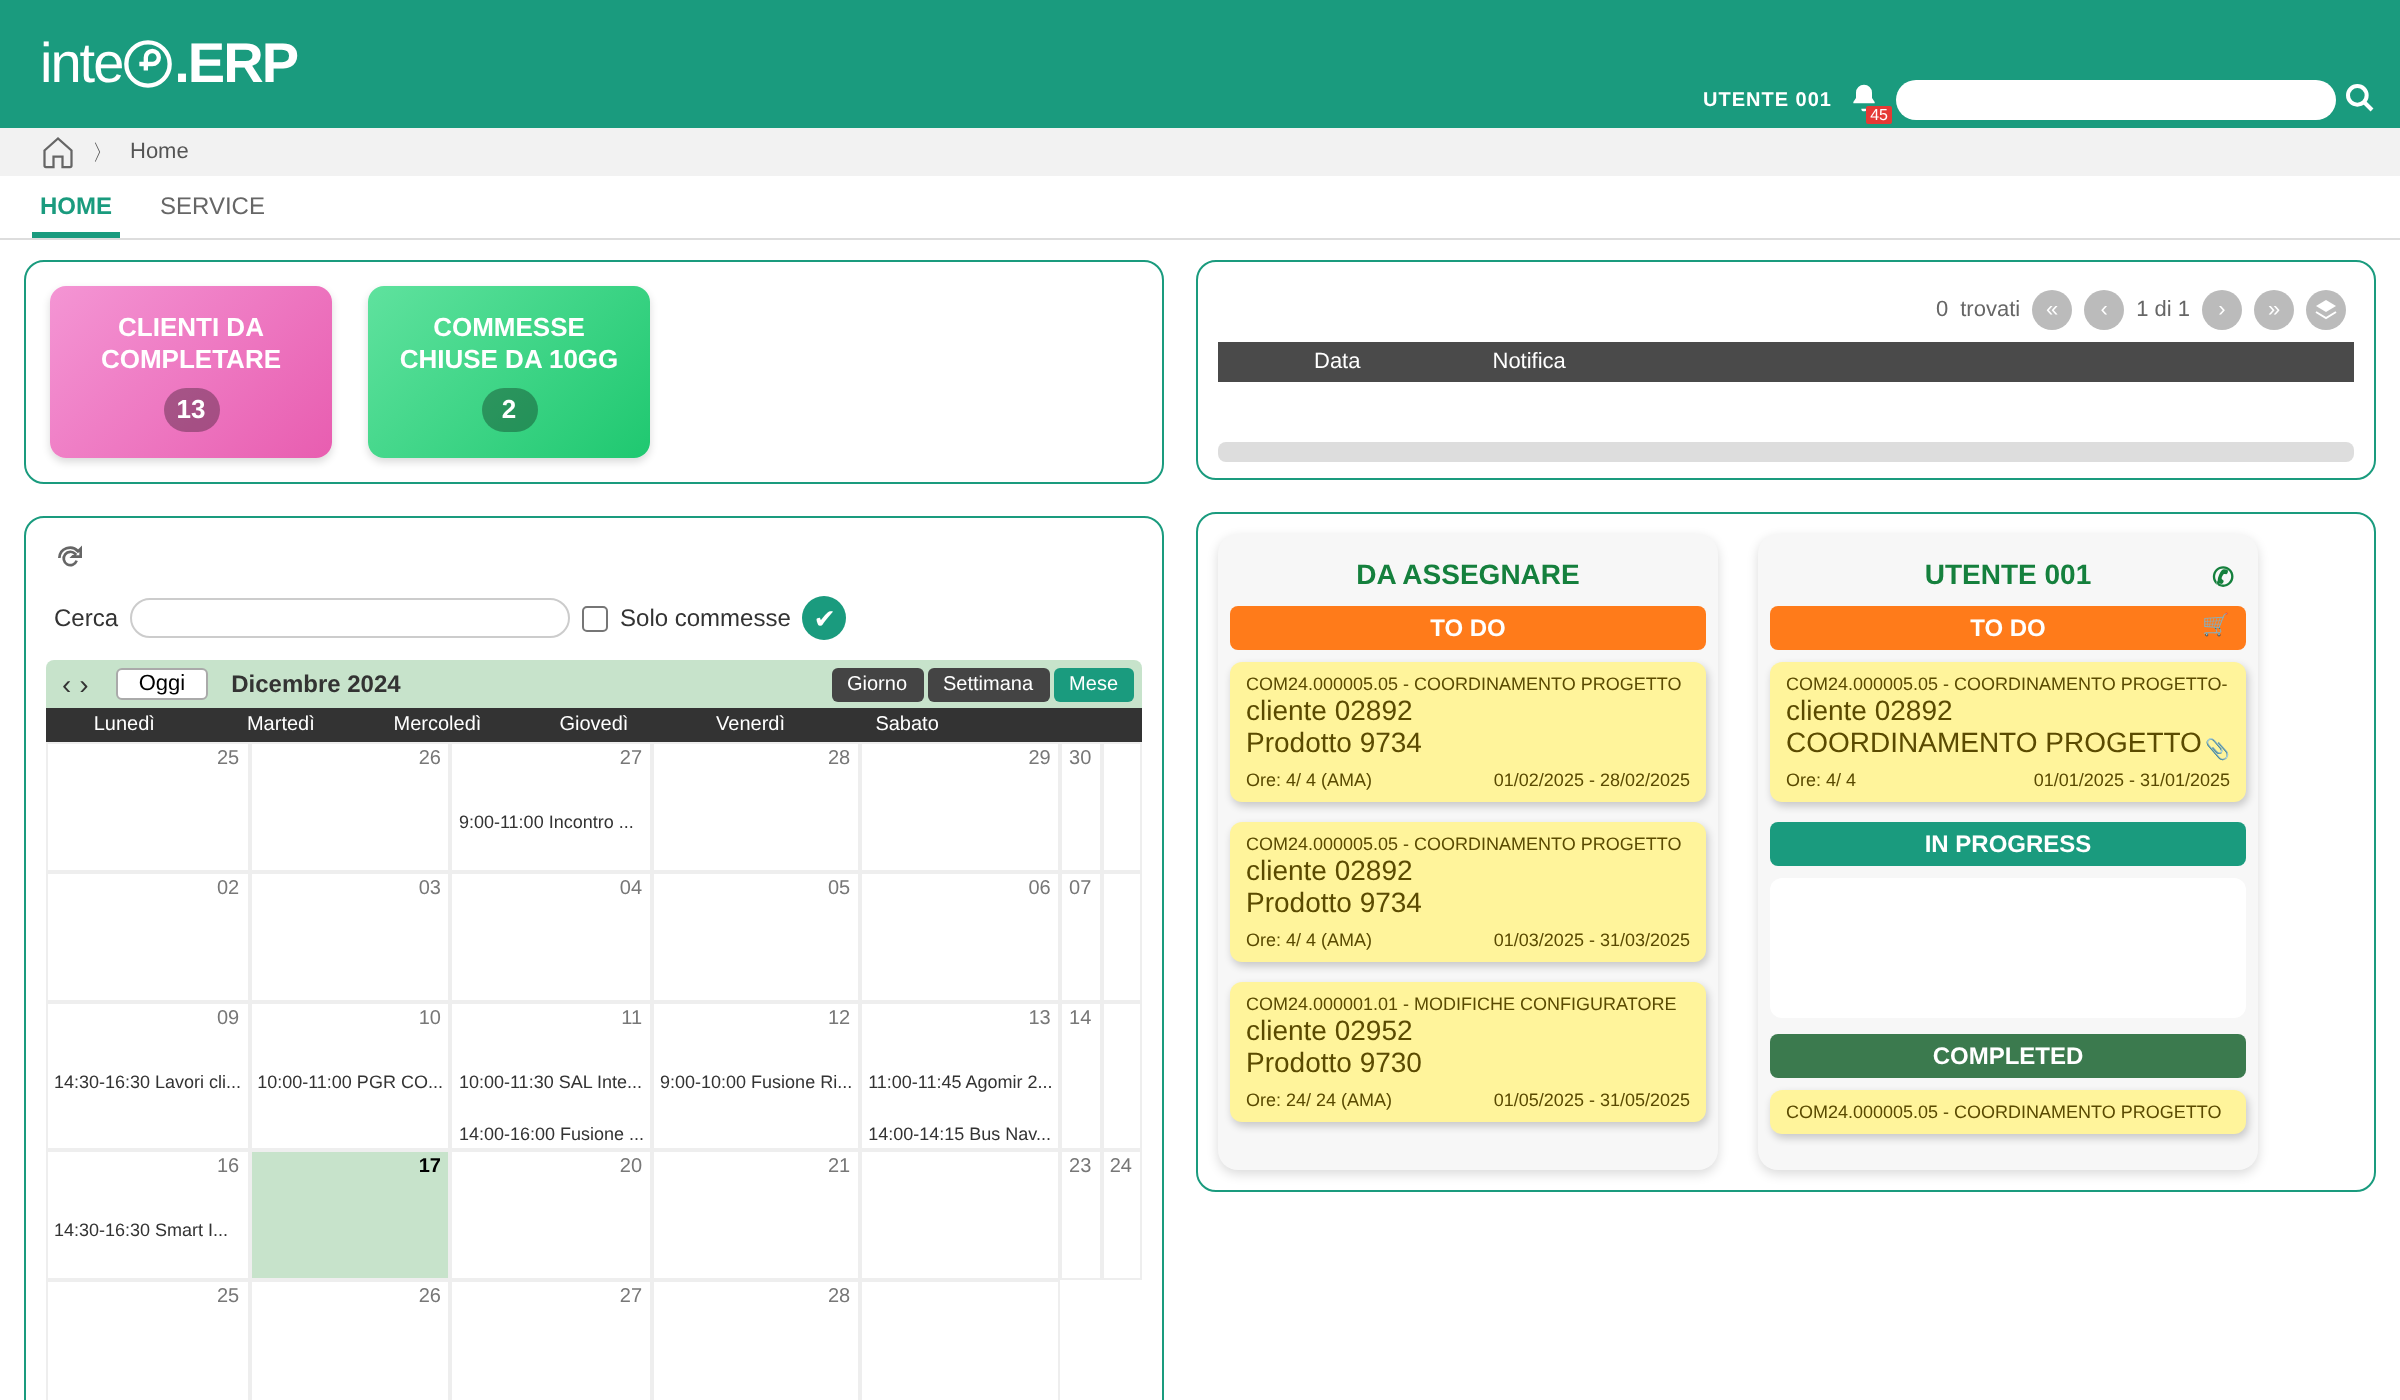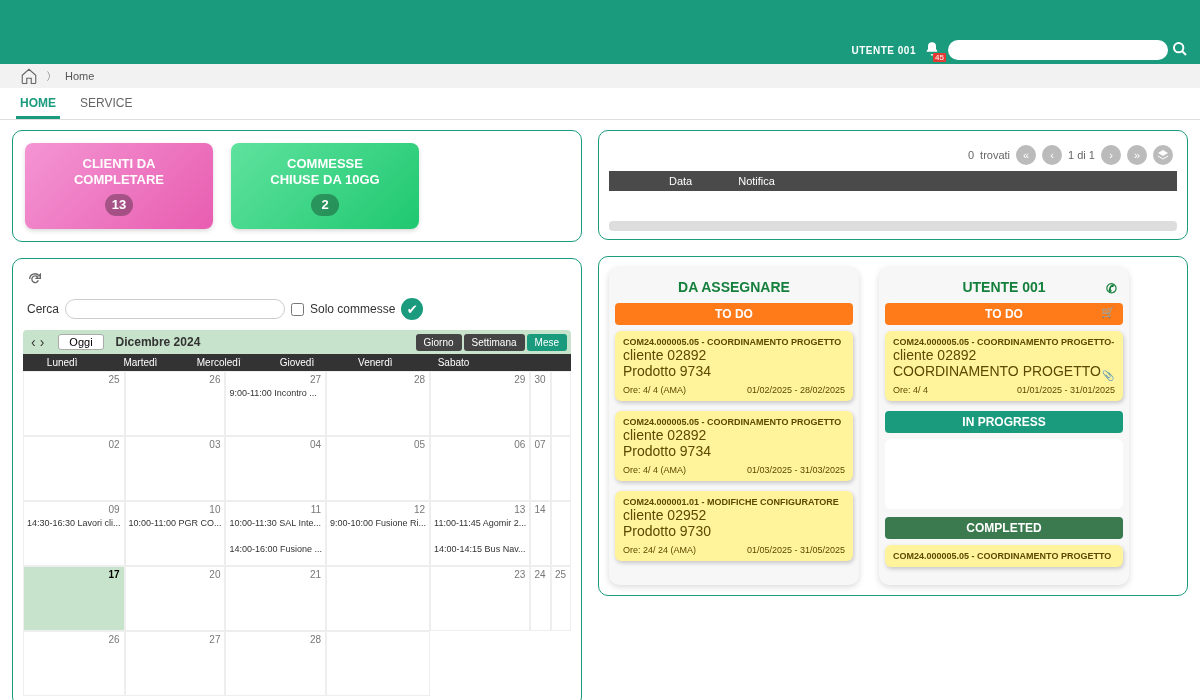--- a/index.html
+++ b/index.html
@@ -24,21 +24,21 @@
 .tab { font-size: 12px; padding: 4px 4px 6px; color: #666; cursor: pointer; border-bottom: 3px solid transparent; }
 .tab.active { color: #1a9b7e; border-bottom-color: #1a9b7e; font-weight: 600; }
 
 .main { display: flex; gap: 16px; padding: 10px 12px; }
 .left-col { flex: 0 0 570px; display: flex; flex-direction: column; gap: 16px; }
 .right-col { flex: 1; display: flex; flex-direction: column; gap: 16px; }
 
 .panel { border: 1px solid #1a9b7e; border-radius: 10px; background: #fff; padding: 12px; }
 
 .cards-row { display: flex; gap: 18px; }
-.card { width: 188px; height: 86px; border-radius: 8px; display: flex; flex-direction: column; align-items: center; justify-content: center; color: #fff; text-align: center; font-weight: 600; font-size: 13px; line-height: 1.2; box-shadow: 0 2px 4px rgba(0,0,0,0.15); cursor:pointer; }
+.card { width: 141px; height: 86px; border-radius: 8px; display: flex; flex-direction: column; align-items: center; justify-content: center; color: #fff; text-align: center; font-weight: 600; font-size: 13px; line-height: 1.2; box-shadow: 0 2px 4px rgba(0,0,0,0.15); cursor:pointer; }
 .card-pink { background: linear-gradient(135deg, #f495d4, #e85db0); }
 .card-green { background: linear-gradient(135deg, #5fe29e, #1fc870); }
 .card .count { margin-top: 6px; background: rgba(0,0,0,0.3); border-radius: 14px; width: 28px; height: 22px; display: flex; align-items: center; justify-content: center; font-size: 13px; }
 
 .cal-panel { border: 1px solid #1a9b7e; border-radius: 10px; padding: 10px; }
 .refresh-row { padding: 2px 4px; }
 .search-row { display: flex; align-items: center; gap: 6px; padding: 6px 4px 10px; font-size: 12px; }
 .search-row input[type=text] { width: 220px; border: 1px solid #ccc; border-radius: 10px; height: 20px; padding: 0 8px; }
 .check-go { background: #1a9b7e; color:#fff; width:22px; height:22px; border-radius:50%; display:inline-flex; align-items:center; justify-content:center; border:none; cursor:pointer;}
 
@@ -52,51 +52,57 @@
 .view-btn.active { background:#1a9b7e; }
 
 .dow-row { display:grid; grid-template-columns: repeat(7,1fr); background:#333; color:#fff; font-size:10px;}
 .dow-cell { text-align:center; padding:3px 0;}
 
 .cal-grid { display:grid; grid-template-columns: repeat(7,1fr); }
 .day-cell { border:1px solid #eee; min-height:65px; position:relative; font-size:10px; padding:2px 3px;}
 .day-num { position:absolute; top:2px; right:4px; font-size:10px; color:#777;}
 .day-cell.bold .day-num { font-weight:bold; color:#000;}
 .day-cell.today { background:#c7e3cb; }
-.event { font-size:9px; color:#333; margin-top:14px; white-space:nowrap; overflow:hidden; text-overflow:ellipsis;}
+.event { font-size:9px; color:#333; margin-top:32px; white-space:nowrap; overflow:hidden; text-overflow:ellipsis;}
 .event + .event { margin-top:16px; }
 
 .notif-panel { border:1px solid #1a9b7e; border-radius:10px; padding:8px 10px;}
 .notif-header { background:#f1f1f1; padding:6px 8px; font-size:14px; color:#555;}
 .notif-pager { display:flex; justify-content:flex-end; align-items:center; gap:6px; padding:6px 4px; font-size:11px; color:#666;}
 .pager-btn { background:#bbb; color:#fff; width:20px; height:20px; border-radius:50%; display:inline-flex; align-items:center; justify-content:center; border:none; cursor:pointer; font-size:11px;}
-.notif-cols { background:#4a4a4a; color:#fff; display:flex; padding:4px 60px; font-size:11px; gap:46px;}
+.notif-cols { background:#4a4a4a; color:#fff; display:flex; padding:4px 48px; font-size:11px; gap:66px;}
 .notif-scroll { height:10px; background:#ddd; margin-top:30px; border-radius:4px;}
 
 .kanban-panel { border:1px solid #1a9b7e; border-radius:10px; padding:10px; display:flex; gap:20px; overflow:hidden;}
 .kanban-col { width:250px; background:#f7f7f7; border-radius:10px; padding:8px 6px; box-shadow:0 2px 6px rgba(0,0,0,0.15);}
 .kanban-title { text-align:center; font-weight:700; font-size:14px; color:#15803d; padding:4px 0 8px; position:relative;}
 .phone-icon { position:absolute; right:6px; top:6px; font-size:13px;}
 .status-bar { color:#fff; text-align:center; font-weight:700; font-size:12px; padding:4px 0; border-radius:4px; margin-bottom:6px; position:relative;}
 .status-orange { background:#ff7b1a;}
 .status-green { background:#1a9b7e;}
 .status-green2 { background:#3b7a4e;}
 .cart-icon { position:absolute; right:8px; top:3px; font-size:11px;}
 .task-card { background:#fff49b; border-radius:6px; padding:6px 8px; margin-bottom:10px; box-shadow:1px 2px 4px rgba(0,0,0,0.2); font-size:9px; color:#5a4a00; position:relative;}
-.task-card .title { font-weight:700; font-size:9px;}
+.task-card .title { font-weight:400; font-size:9px;}
 .task-card .line { font-size:14px;}
 .task-card .ore { margin-top:6px; font-size:9px;}
 .task-card .dates { position:absolute; right:8px; bottom:6px; font-size:9px;}
 .attach-icon { position:absolute; right:8px; bottom:20px; font-size:10px; color:#888;}
 .kanban-empty { min-height:70px; background:#fff; border-radius:6px; margin-bottom:8px;}
 </style>
 </head>
 <body>
 
 <div class="header">
+  <div class="logo">
+    <span>inte</span><svg width="26" height="26" viewBox="0 0 24 24" style="vertical-align:-4px">
+        <circle cx="12" cy="12" r="10" fill="none" stroke="#fff" stroke-width="2"></circle>
+        <path d="M8 12h6a3 3 0 1 0-3-3v6" fill="none" stroke="#fff" stroke-width="2"></path>
+      </svg><span class="erp">.ERP</span>
+  </div>
   <div class="header-right">
     <span class="user-label">UTENTE 001</span>
     <span class="bell-wrap">
       <svg class="bell-icon" width="16" height="16" viewBox="0 0 24 24" fill="#fff">
           <path d="M12 2a6 6 0 0 0-6 6v4l-2 3v1h16v-1l-2-3V8a6 6 0 0 0-6-6zm0 20a2 2 0 0 0 2-2h-4a2 2 0 0 0 2 2z"></path>
         </svg>
       <span class="badge-count">45</span>
     </span>
     <div class="search-wrap">
       <input class="search-input" placeholder="" style="">
@@ -241,20 +247,24 @@
             <div class="day-num">13</div>
             <div class="event">11:00-11:45 Agomir 2...</div>
             <div class="event">14:00-14:15 Bus Nav...</div>
           </div>
           <div class="day-cell">
             <div class="day-num">14</div>
           </div>
           <div class="day-cell">
             <div class="day-num"></div>
           </div>
+          <div class="day-cell">
+            <div class="day-num">16</div>
+            <div class="event">14:30-16:30 Smart I...</div>
+          </div>
           <div class="day-cell today bold">
             <div class="day-num">17</div>
           </div>
           <div class="day-cell">
             <div class="day-num">20</div>
           </div>
           <div class="day-cell">
             <div class="day-num">21</div>
           </div>
           <div class="day-cell">

